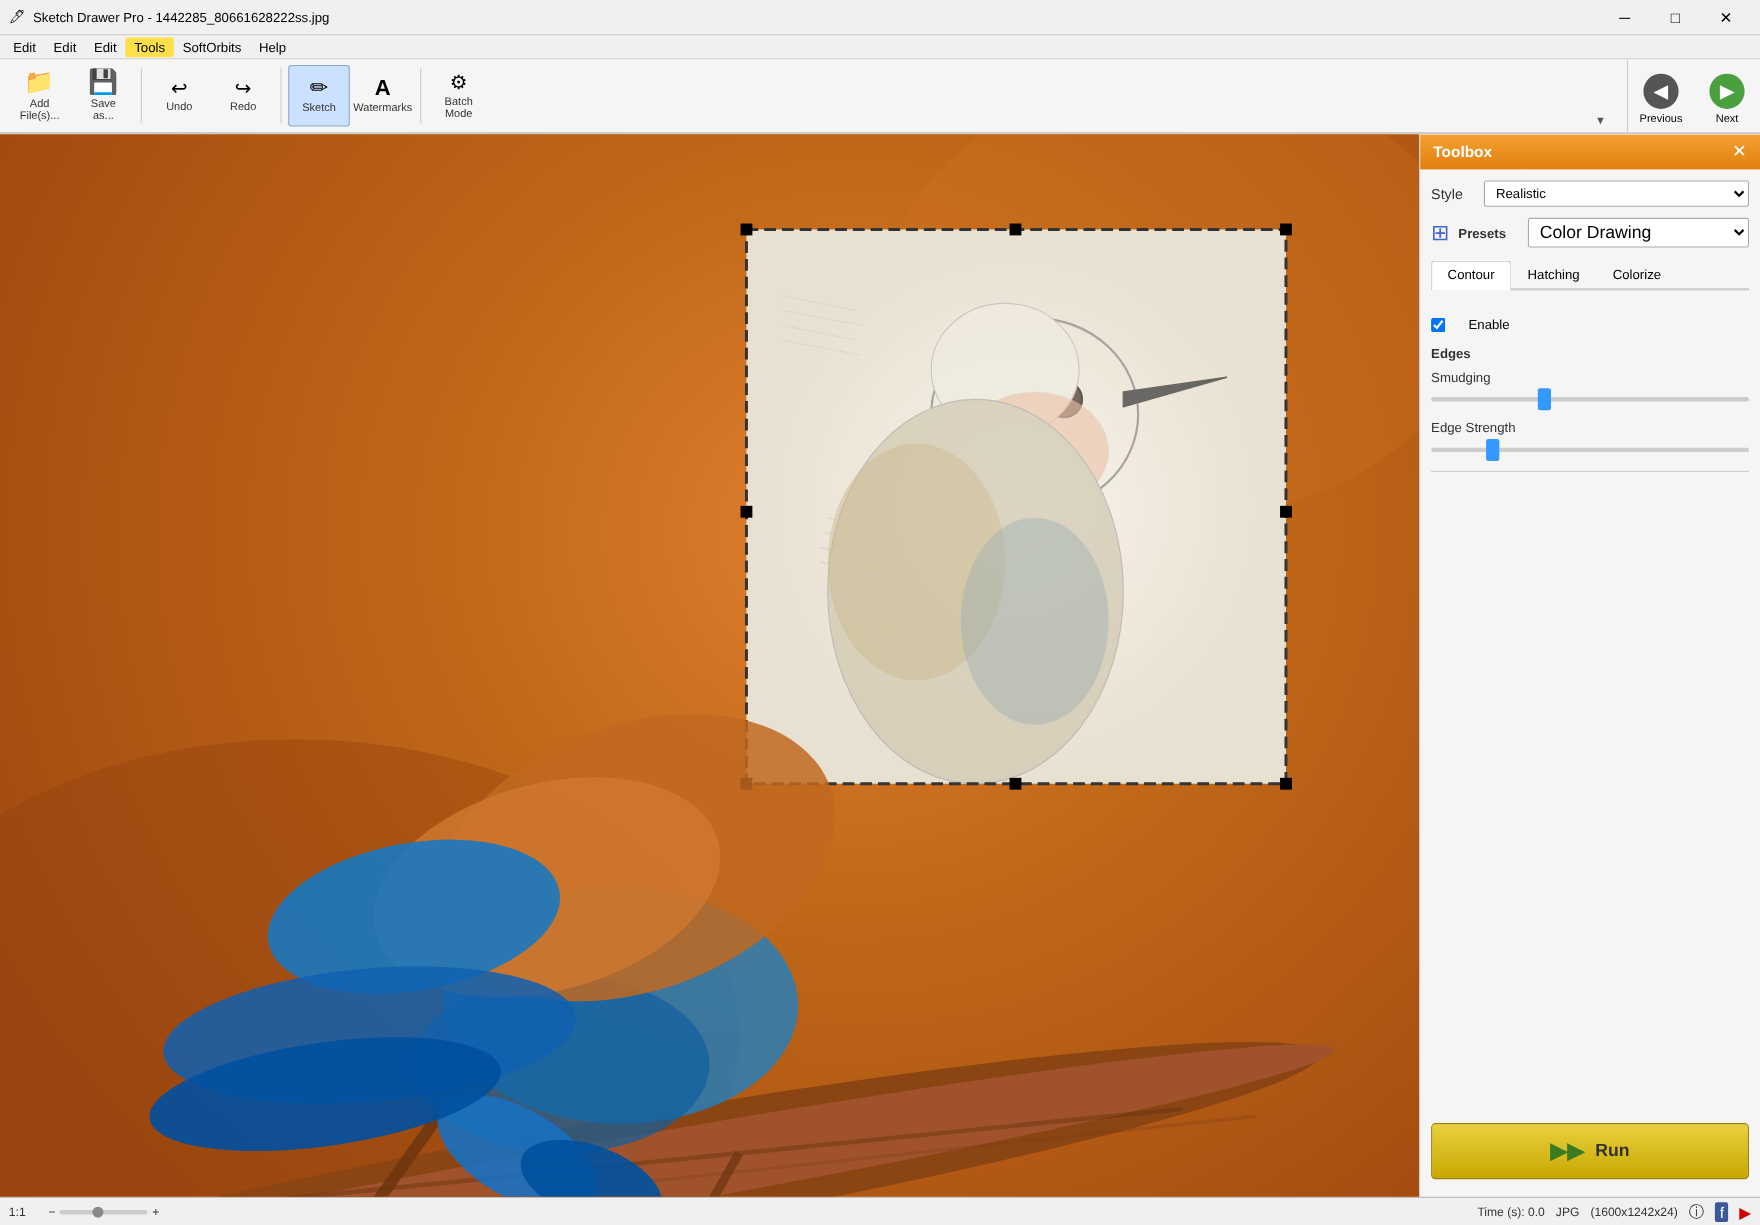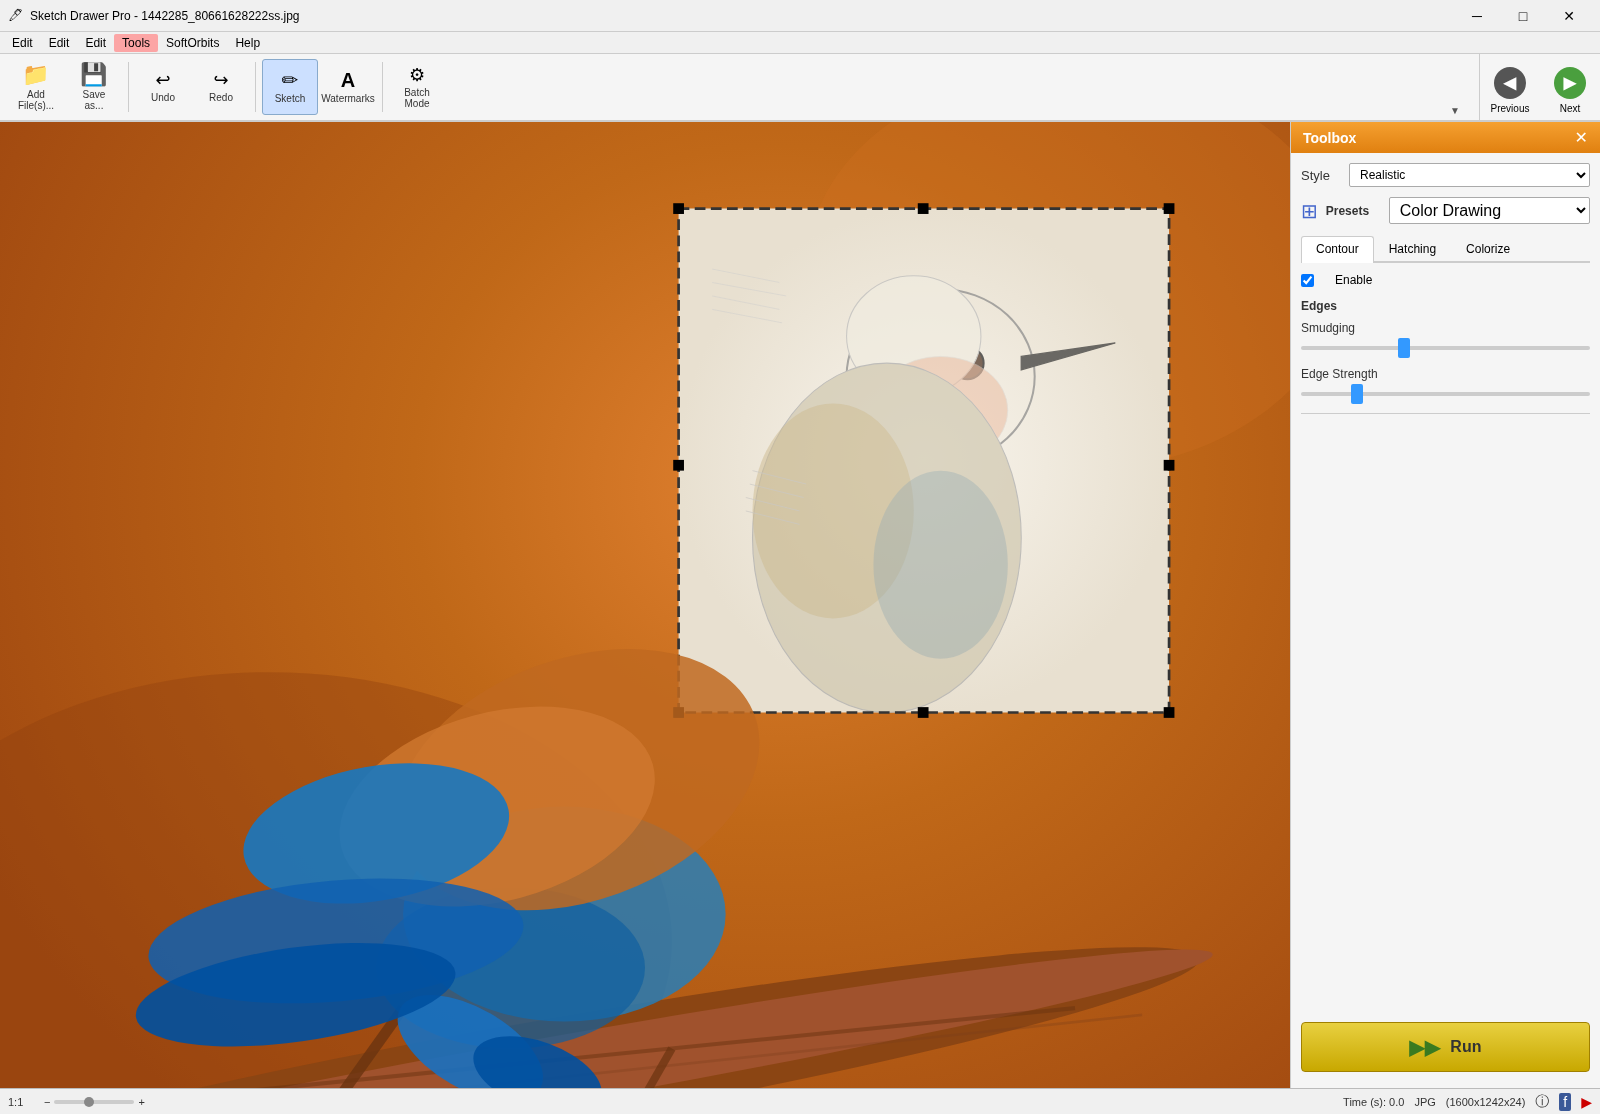--- a/index.html
+++ b/index.html
@@ -31,21 +31,21 @@
       align-items: center;
       padding: 0 4px;
       border-bottom: 1px solid #ccc;
     }
     .menu-item {
       padding: 2px 8px;
       cursor: pointer;
       font-size: 12px;
       border-radius: 2px;
     }
-    .menu-item.active { background: #fca5a5; }
+    .menu-item.active { background: #fde047; }
 
     
     .toolbar {
       background: #f5f5f5;
       height: 68px;
       display: flex;
       align-items: center;
       padding: 4px 8px;
       border-bottom: 2px solid #ccc;
       gap: 2px;
@@ -143,21 +143,21 @@
       display: flex; align-items: center; gap: 8px; margin-bottom: 12px;
     }
     .presets-label { font-size: 12px; font-weight: bold; color: #333; min-width: 55px; }
     .presets-select {
       flex: 1; padding: 3px 6px; border: 1px solid #aaa; border-radius: 2px;
       background: white; font-size: 16px;
     }
 
     
     .tabs {
-      display: flex; gap: 0; margin-bottom: 10px; border-bottom: 2px solid #ccc;
+      display: flex; gap: 0; margin-bottom: 24px; border-bottom: 2px solid #ccc;
     }
     .tab {
       padding: 5px 14px; font-size: 12px; cursor: pointer; border: 1px solid transparent;
       border-bottom: none; border-radius: 3px 3px 0 0;
     }
     .tab.active { background: white; border-color: #ccc; border-bottom-color: white; margin-bottom: -2px; }
 
     
     .enable-row { display: flex; align-items: center; gap: 21px; margin-bottom: 12px; }
     .enable-check { width: 13px; height: 13px; }

